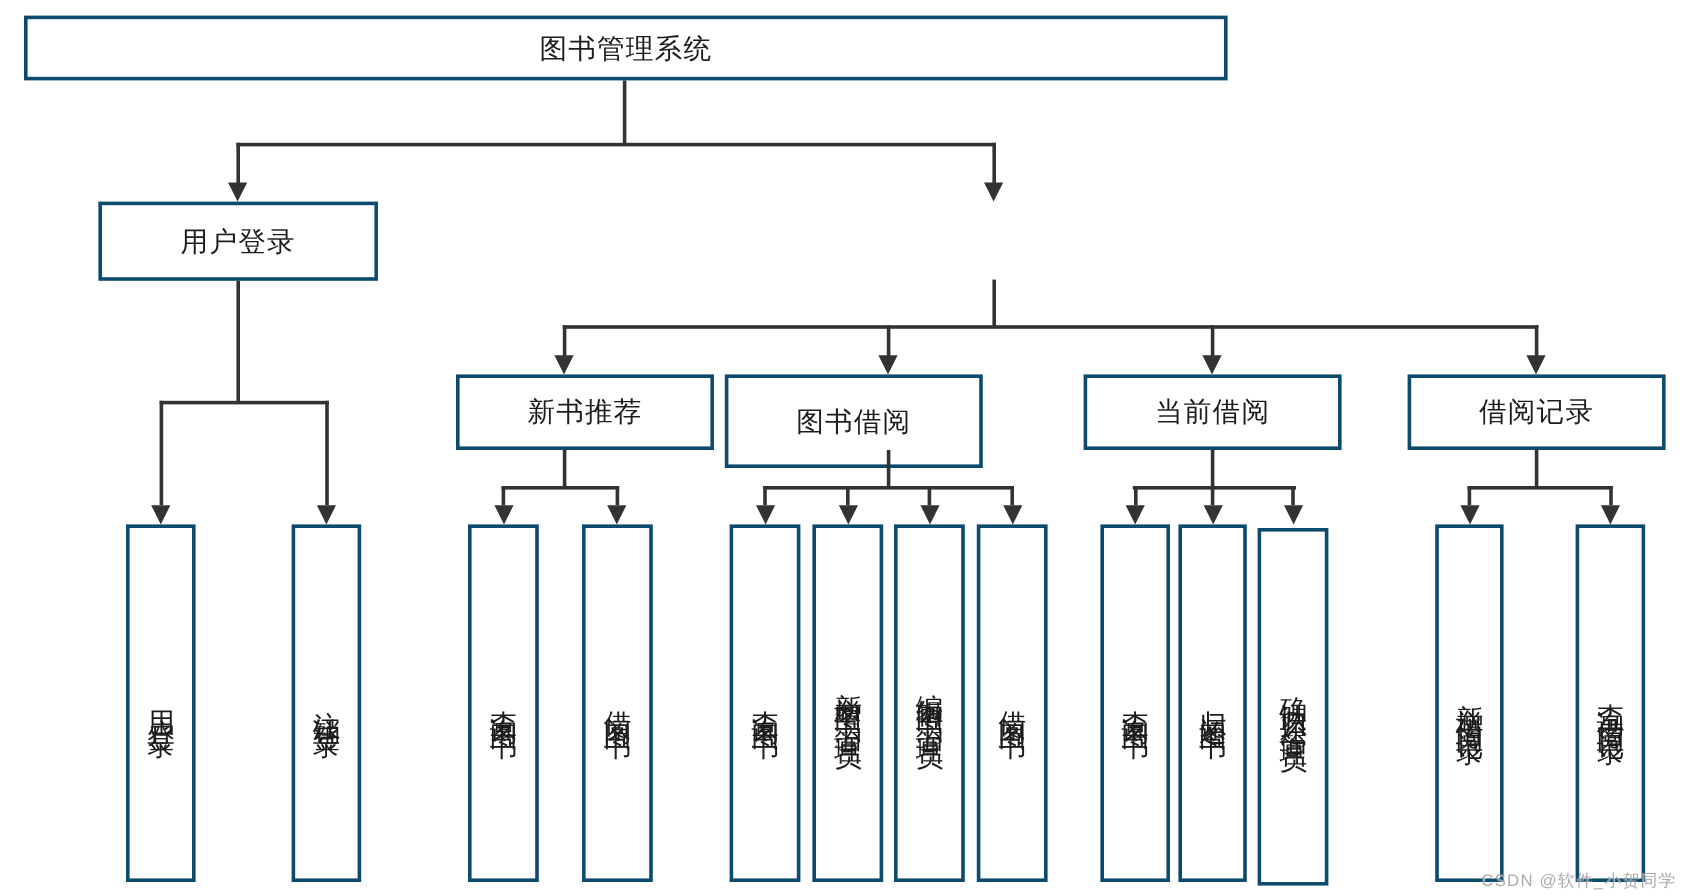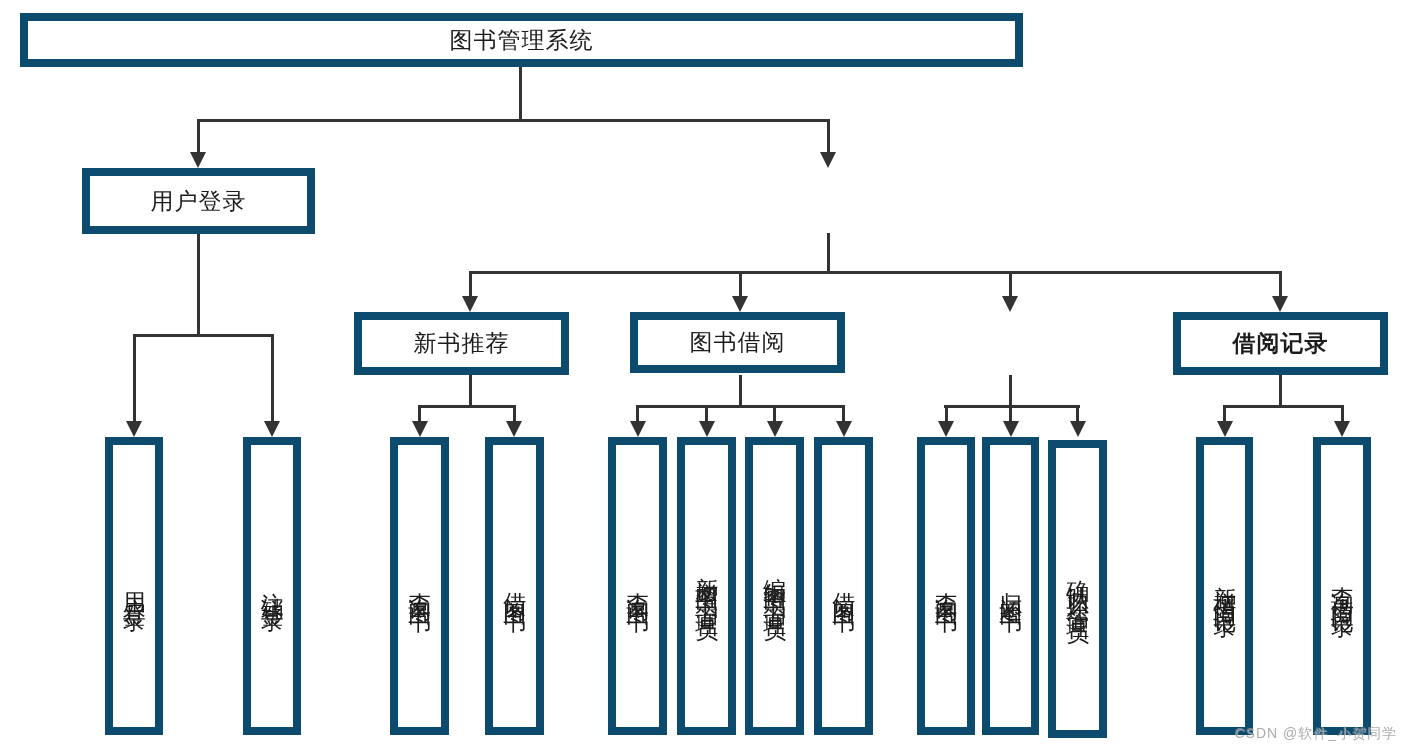--- a/index.html
+++ b/index.html
@@ -7,21 +7,21 @@
     position:relative;
     width:1405px;height:747px;
     background:#ffffff;
     font-family:"Liberation Sans","DejaVu Sans",sans-serif;
     color:#1c1c1c;
     overflow:hidden;
   }
   .box{
     position:absolute;
     box-sizing:border-box;
-    border:8px solid #0c4a6e;
+    border:3px solid #0c4a6e;
     background:#ffffff;
     display:flex;
     align-items:center;
     justify-content:center;
     text-align:center;
     font-size:23px;
     letter-spacing:1px;
     color:#1c1c1c;
   }
   .vbox{
@@ -52,23 +52,24 @@
 </style>
 </head>
 <body>
 
 <div class="canvas">
 
   <div class="box" style="left:20px;top:13px;width:1003px;height:54px;">图书管理系统</div>
 
   <div class="box" style="left:82px;top:168px;width:233px;height:66px;">用户登录</div>
 
-  <div class="box" style="left:354px;top:312px;width:215px;height:63px;">新书推荐</div>
-  <div class="box" style="left:630px;top:312px;width:215px;height:61px;">图书借阅</div>
-  <div class="box" style="left:1173px;top:312px;width:215px;height:63px;font-weight:bold;">借阅记录</div>
+  <div class="box" style="left:380px;top:312px;width:215px;height:63px;">新书推荐</div>
+  <div class="box" style="left:604px;top:312px;width:215px;height:78px;">图书借阅</div>
+  <div class="box" style="left:903px;top:312px;width:215px;height:63px;">当前借阅</div>
+  <div class="box" style="left:1173px;top:312px;width:215px;height:63px;">借阅记录</div>
 
   <div class="box vbox" style="left:105px;top:437px;width:58px;height:298px;">用户登录</div>
   <div class="box vbox" style="left:243px;top:437px;width:58px;height:298px;">注销登录</div>
 
   <div class="box vbox" style="left:390px;top:437px;width:59px;height:298px;">查询图书</div>
   <div class="box vbox" style="left:485px;top:437px;width:59px;height:298px;">借阅图书</div>
 
   <div class="box vbox" style="left:608px;top:437px;width:59px;height:298px;">查询图书</div>
   <div class="box vbox" style="left:677px;top:437px;width:59px;height:298px;">新增图书（管理员）</div>
   <div class="box vbox" style="left:745px;top:437px;width:59px;height:298px;">编辑图书（管理员）</div>

